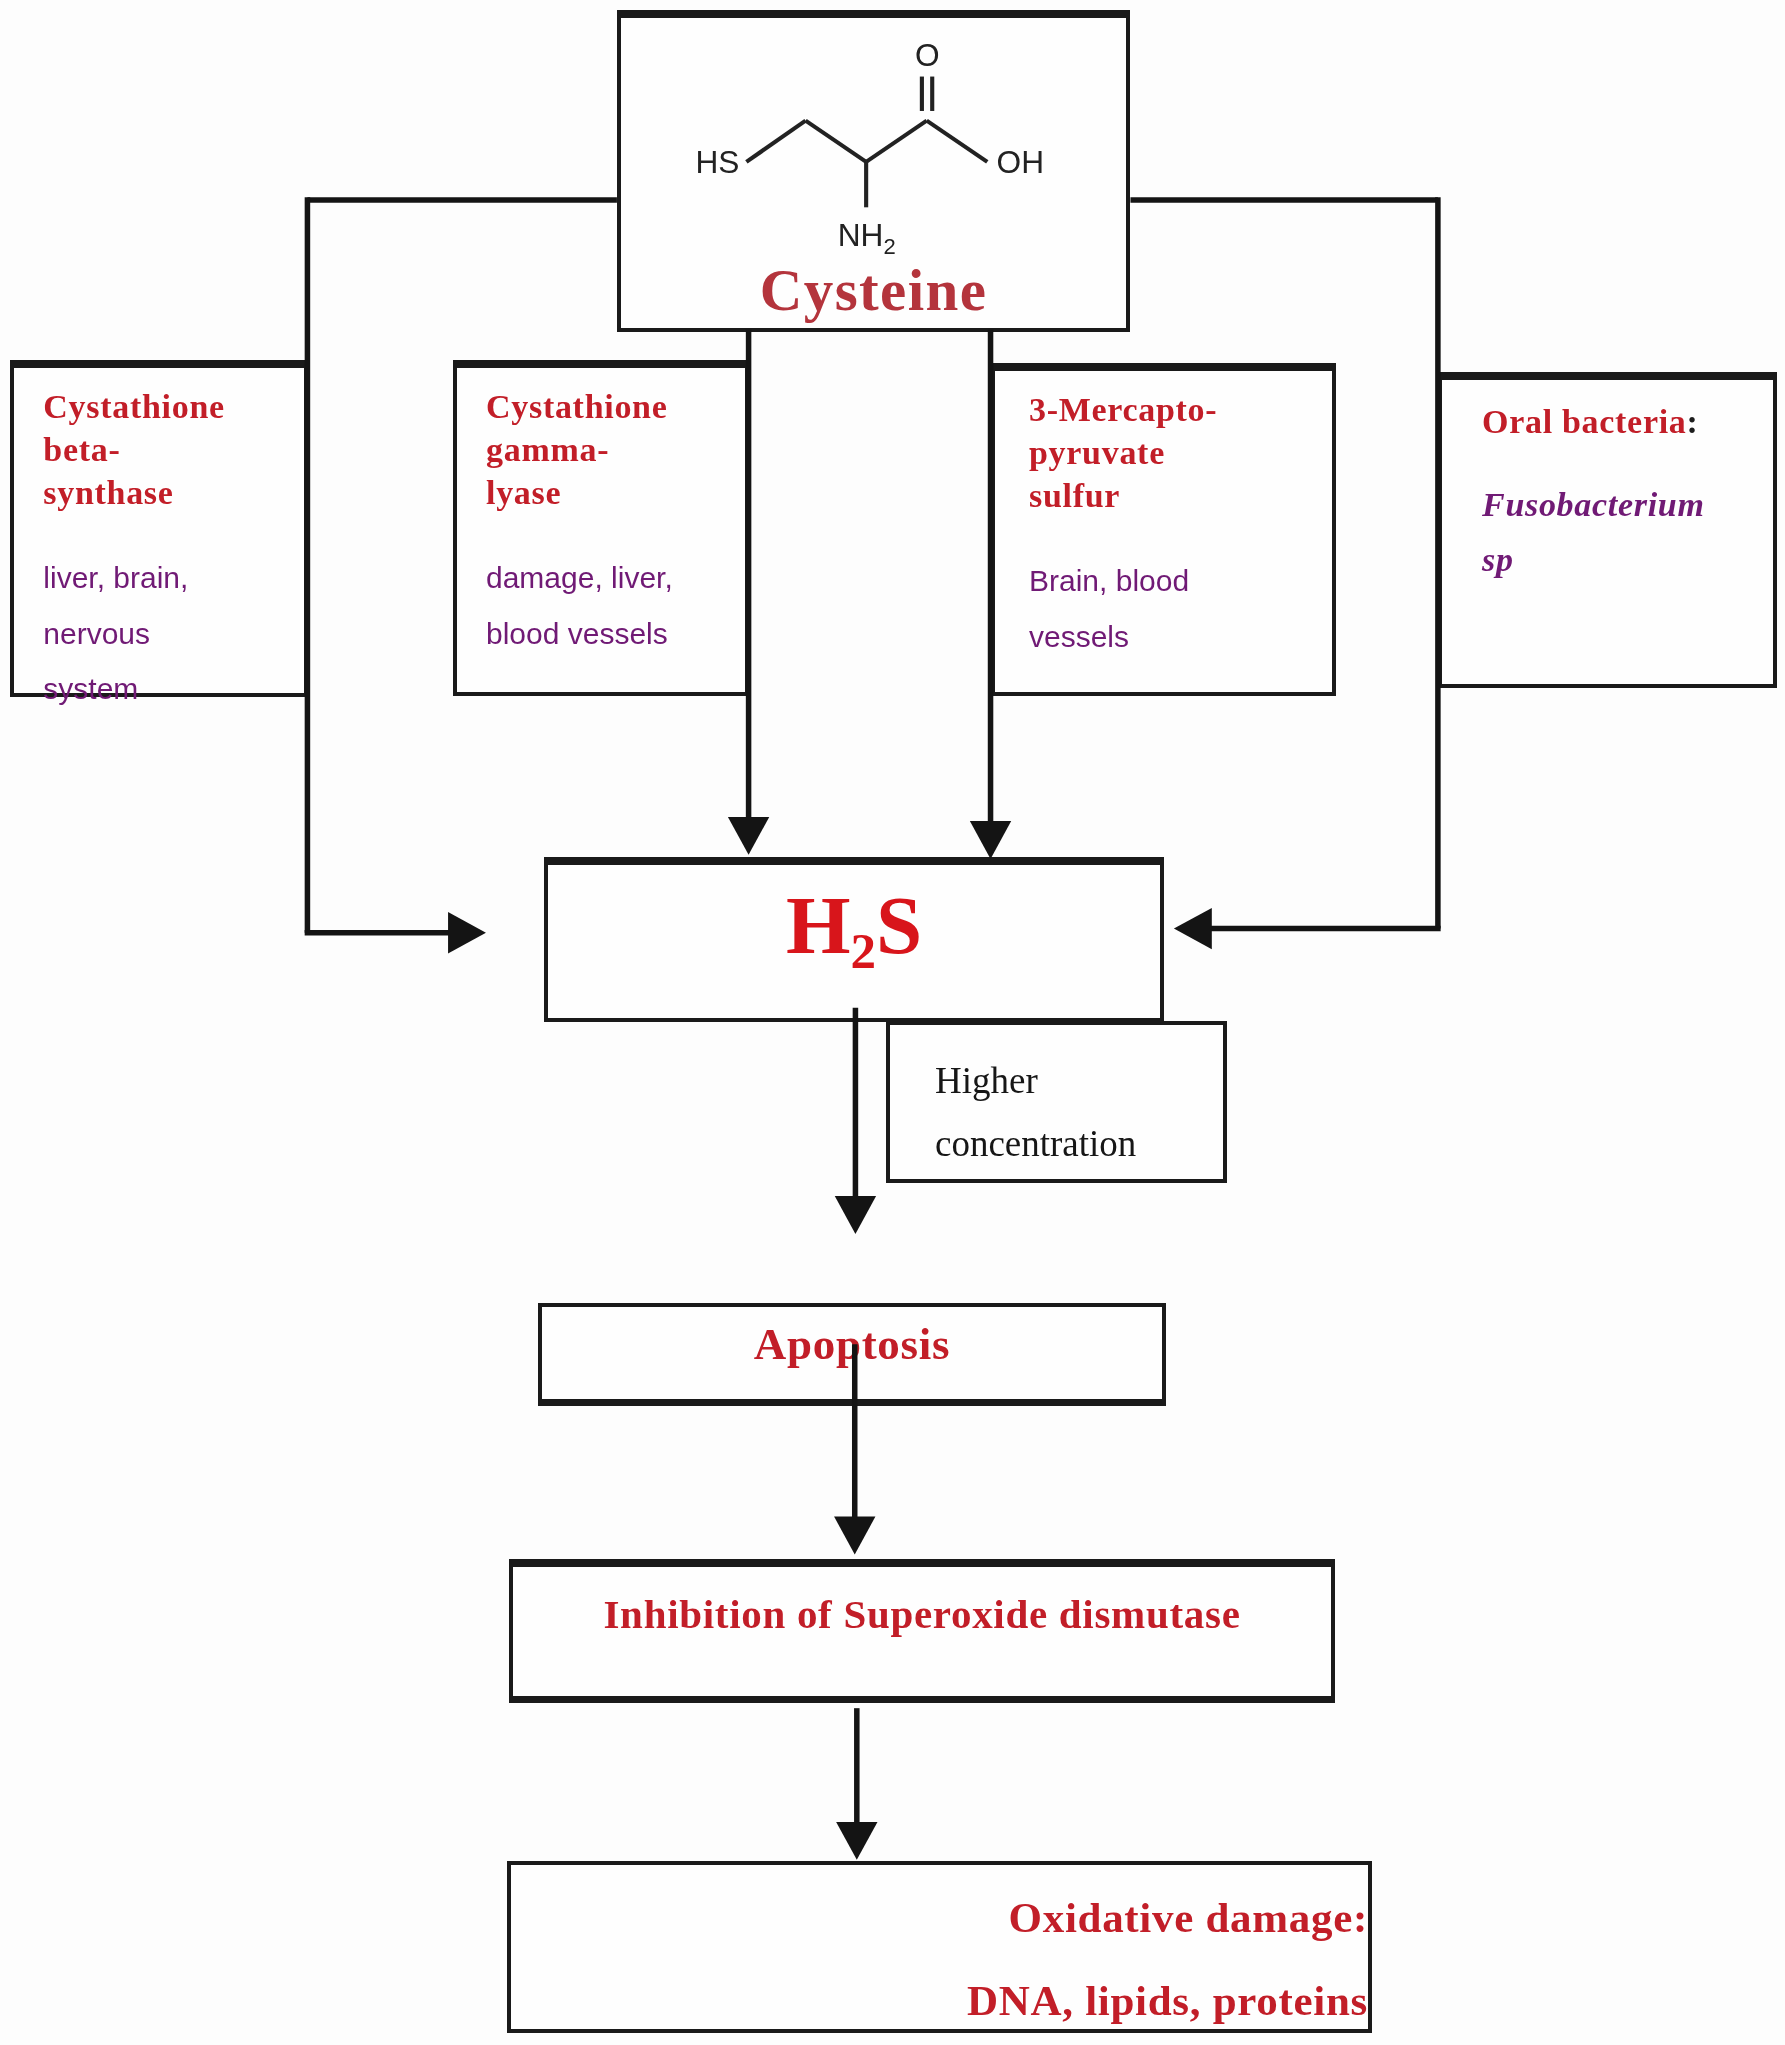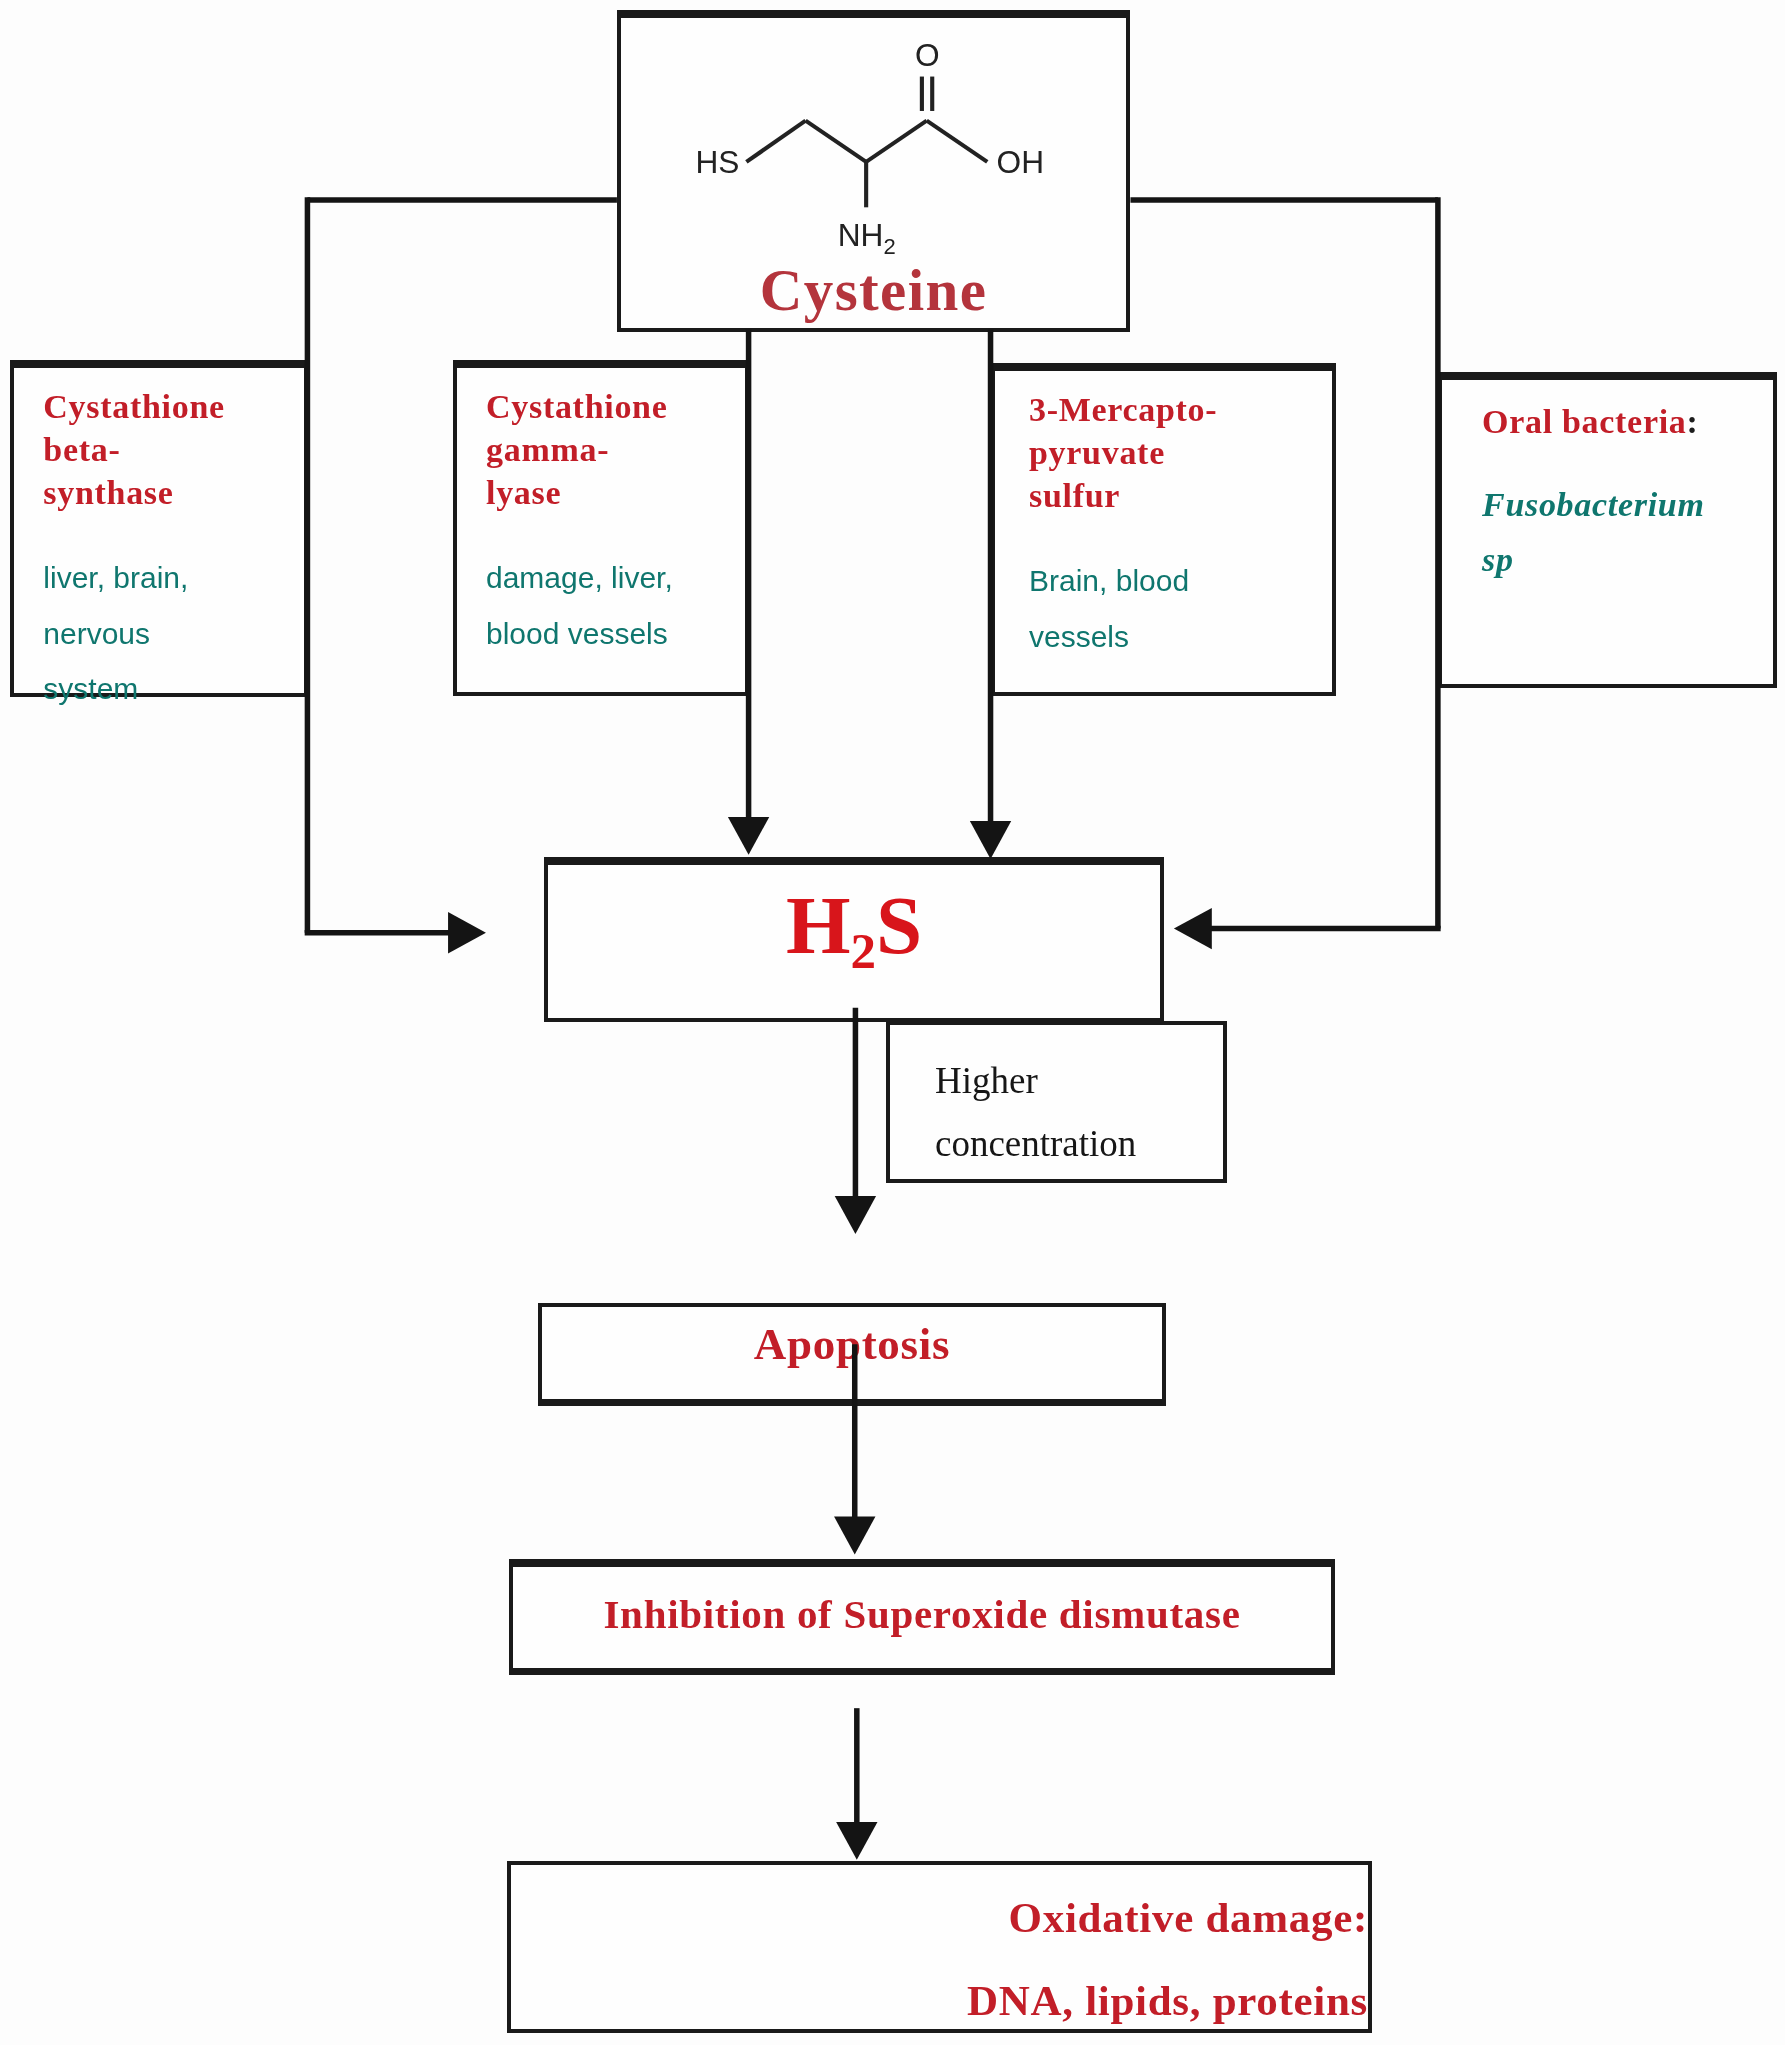--- a/index.html
+++ b/index.html
@@ -38,21 +38,21 @@
   #box-mps {left:991px;top:363px;width:345px;height:333px;padding:18px 13.8px 0 34px;}
   #box-oral{left:1438px;top:372px;width:339px;height:316px;padding:20.7px 9.6px 0 40px;}
   .src-title{
     font:700 34px/1.26 "Liberation Serif",serif;
     color:#c21e28;white-space:pre-line;letter-spacing:0.7px;
   }
   .src-colon{color:#1d1d1d;font:700 34px/1.26 "Liberation Serif",serif;}
   .src-body{
     margin-top:36px;
     font:400 30px/1.85 "Liberation Sans",sans-serif;
-    color:#0f766e;white-space:pre-line;
+    color:#701a75;white-space:pre-line;
   }
   #box-oral .src-body{
     font:italic 600 34px/1.62 "Liberation Serif",serif;
     margin-top:33px;letter-spacing:0.7px;
   }
 
   
   #box-h2s{left:544px;top:857px;width:620px;height:165px;
     display:flex;align-items:flex-start;justify-content:center;}
   #h2s-formula{
@@ -61,21 +61,21 @@
   }
   #h2s-formula .sub{font-size:51px;position:relative;top:15px;}
 
   #box-higher{left:886px;top:1021px;width:341px;height:162px;padding:25px 0 0 45px;}
   #higher-label{font:400 37px/1.7 "Liberation Serif",serif;color:#161616;white-space:pre-line;}
 
   #box-apoptosis{left:538px;top:1303px;width:628px;height:103px;
     display:flex;align-items:center;justify-content:center;padding-bottom:18px;}
   #apoptosis-label{font:700 45px/1 "Liberation Serif",serif;color:#c21e28;letter-spacing:0.7px;}
 
-  #box-inhibition{left:509px;top:1559px;width:826px;height:116px;padding-top:25px;text-align:center;}
+  #box-inhibition{left:509px;top:1559px;width:826px;height:144px;padding-top:25px;text-align:center;}
   #inhibition-label{font:700 41px/1.1 "Liberation Serif",serif;color:#c21e28;letter-spacing:0.7px;}
 
   #box-oxidative{left:507px;top:1861px;width:865px;height:172px;padding-top:29px;text-align:right;}
   #oxidative-title{font:700 43px/1.1 "Liberation Serif",serif;color:#c21e28;letter-spacing:0.7px;}
   #oxidative-body{margin-top:36px;font:700 43px/1.1 "Liberation Serif",serif;color:#c21e28;letter-spacing:0.7px;padding-left:44px;}
 
   
   #flow-arrows{position:absolute;left:0;top:0;width:1786px;height:2046px;
     pointer-events:none;z-index:6;}
   .stem{stroke:#141414;stroke-width:8;fill:none;}

